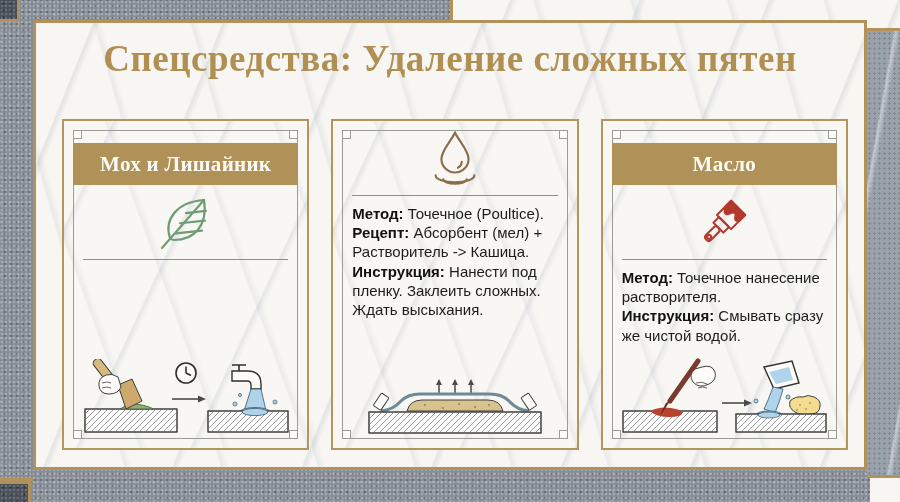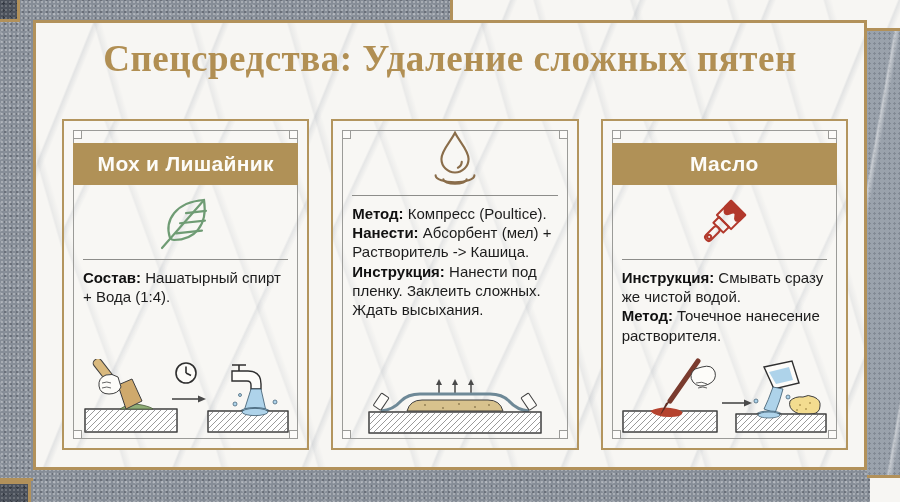--- a/index.html
+++ b/index.html
@@ -76,21 +76,21 @@
   }
   .corner{
     position:absolute;width:7px;height:7px;
     background:#fcfbf9;border:1px solid #9b9b98;
   }
   .corner.tl{top:-1px;left:-1px}.corner.tr{top:-1px;right:-1px}
   .corner.bl{bottom:-1px;left:-1px}.corner.br{bottom:-1px;right:-1px}
   .card-header{
     position:relative;z-index:1;margin:22px 9px 0;height:42px;
     background:#b09157;color:#fdfcf8;
-    font-family:Liberation Sans, sans-serif;font-weight:700;font-size:21px;
+    font-family:Liberation Serif, serif;font-weight:700;font-size:21px;
     letter-spacing:.3px;text-align:center;line-height:42px;
   }
   .icon-area{
     height:74px;display:flex;align-items:center;justify-content:center;
   }
   .divider{border:none;border-top:1px solid #8d8d8a;margin:0 19px;}
   .card-text{margin:8px 19px 0;font-size:15px;line-height:1.28;color:#1c1c1c;}
   .card-text p{margin:0;}
   .card-text b{font-weight:700;color:#111;}
   .illu{margin:auto 6px 13px;display:flex;justify-content:center;}
@@ -123,21 +123,20 @@
         <svg width="64" height="64" viewBox="0 0 64 64" fill="none" stroke="#6f9c74" stroke-width="2.2" stroke-linecap="round">
           <path d="M16 48 C10 30 22 12 50 10 C54 36 40 50 20 50 C18.6 50 17.2 49.4 16 48 Z"></path>
           <line x1="8" y1="58" x2="50" y2="10"></line>
           <line x1="22" y1="42" x2="48" y2="42" transform="rotate(-6 35 42)"></line>
           <line x1="26" y1="32" x2="51" y2="32" transform="rotate(-6 38 32)"></line>
           <line x1="32" y1="22" x2="52" y2="22" transform="rotate(-6 42 22)"></line>
         </svg>
       </div>
       <hr class="divider">
       <div class="card-text">
-        <p><b>Состав:</b><span> Нашатырный спирт + Вода (1:4).</span></p>
       </div>
       <div class="illu">
         <svg width="212" height="76" viewBox="0 0 212 76">
           <defs>
             <pattern id="h1" width="6" height="6" patternUnits="userSpaceOnUse">
               <path d="M-1,7 L7,-1" stroke="#9a9a9a" stroke-width="1"></path>
             </pattern>
           </defs>
 
           <rect x="5" y="50" width="92" height="23" fill="#ffffff" stroke="#3f3f3f"></rect>
@@ -180,22 +179,22 @@
       <div class="icon-area">
         <svg width="62" height="62" viewBox="0 0 64 64" fill="none" stroke="#8a6d4a" stroke-width="2.2" stroke-linecap="round">
           <path d="M32 6 C37 16 46 24 46 33 a14 14 0 0 1 -28 0 C18 24 27 16 32 6 Z"></path>
           <path d="M39 36 a7 7 0 0 1 -4 6"></path>
           <path d="M12 50 a20 7 0 0 0 40 0"></path>
           <path d="M20 54 a12 4.5 0 0 0 24 0"></path>
         </svg>
       </div>
       <hr class="divider">
       <div class="card-text">
-        <p><b>Метод:</b><span> Компресс (Poultice).</span></p>
-        <p><b>Нанести:</b><span> Абсорбент (мел) + Растворитель -&gt; Кашица.</span></p>
+        <p><b>Метод:</b><span> Точечное (Poultice).</span></p>
+        <p><b>Рецепт:</b><span> Абсорбент (мел) + Растворитель -&gt; Кашица.</span></p>
         <p><b>Инструкция:</b><span> Нанести под пленку. Заклеить сложных. Ждать высыхания.</span></p>
       </div>
       <div class="illu">
         <svg width="200" height="56" viewBox="0 0 200 56">
           <defs>
             <pattern id="h2" width="6" height="6" patternUnits="userSpaceOnUse">
               <path d="M-1,7 L7,-1" stroke="#9a9a9a" stroke-width="1"></path>
             </pattern>
           </defs>
 
@@ -242,22 +241,22 @@
             <rect x="28.5" y="40" width="7" height="17" rx="3"></rect>
             <circle cx="32" cy="53" r="2"></circle>
             <rect x="25" y="32" width="14" height="8"></rect>
             <path d="M22,12 h20 v20 h-20 z"></path>
             <path d="M22,12 h20 v8 q-3,5 -6,0 t-6,2 t-8,-2 z" fill="#b2392c" stroke="#b2392c"></path>
           </g>
         </svg>
       </div>
       <hr class="divider">
       <div class="card-text">
+        <p><b>Метод:</b><span> Точечное нанесение растворителя.</span></p>
         <p><b>Инструкция:</b><span> Смывать сразу же чистой водой.</span></p>
-        <p><b>Метод:</b><span> Точечное нанесение растворителя.</span></p>
       </div>
       <div class="illu">
         <svg width="212" height="78" viewBox="0 0 212 78">
           <defs>
             <pattern id="h3" width="6" height="6" patternUnits="userSpaceOnUse">
               <path d="M-1,7 L7,-1" stroke="#9a9a9a" stroke-width="1"></path>
             </pattern>
           </defs>
 
           <rect x="5" y="54" width="94" height="21" fill="#ffffff" stroke="#3f3f3f"></rect>

